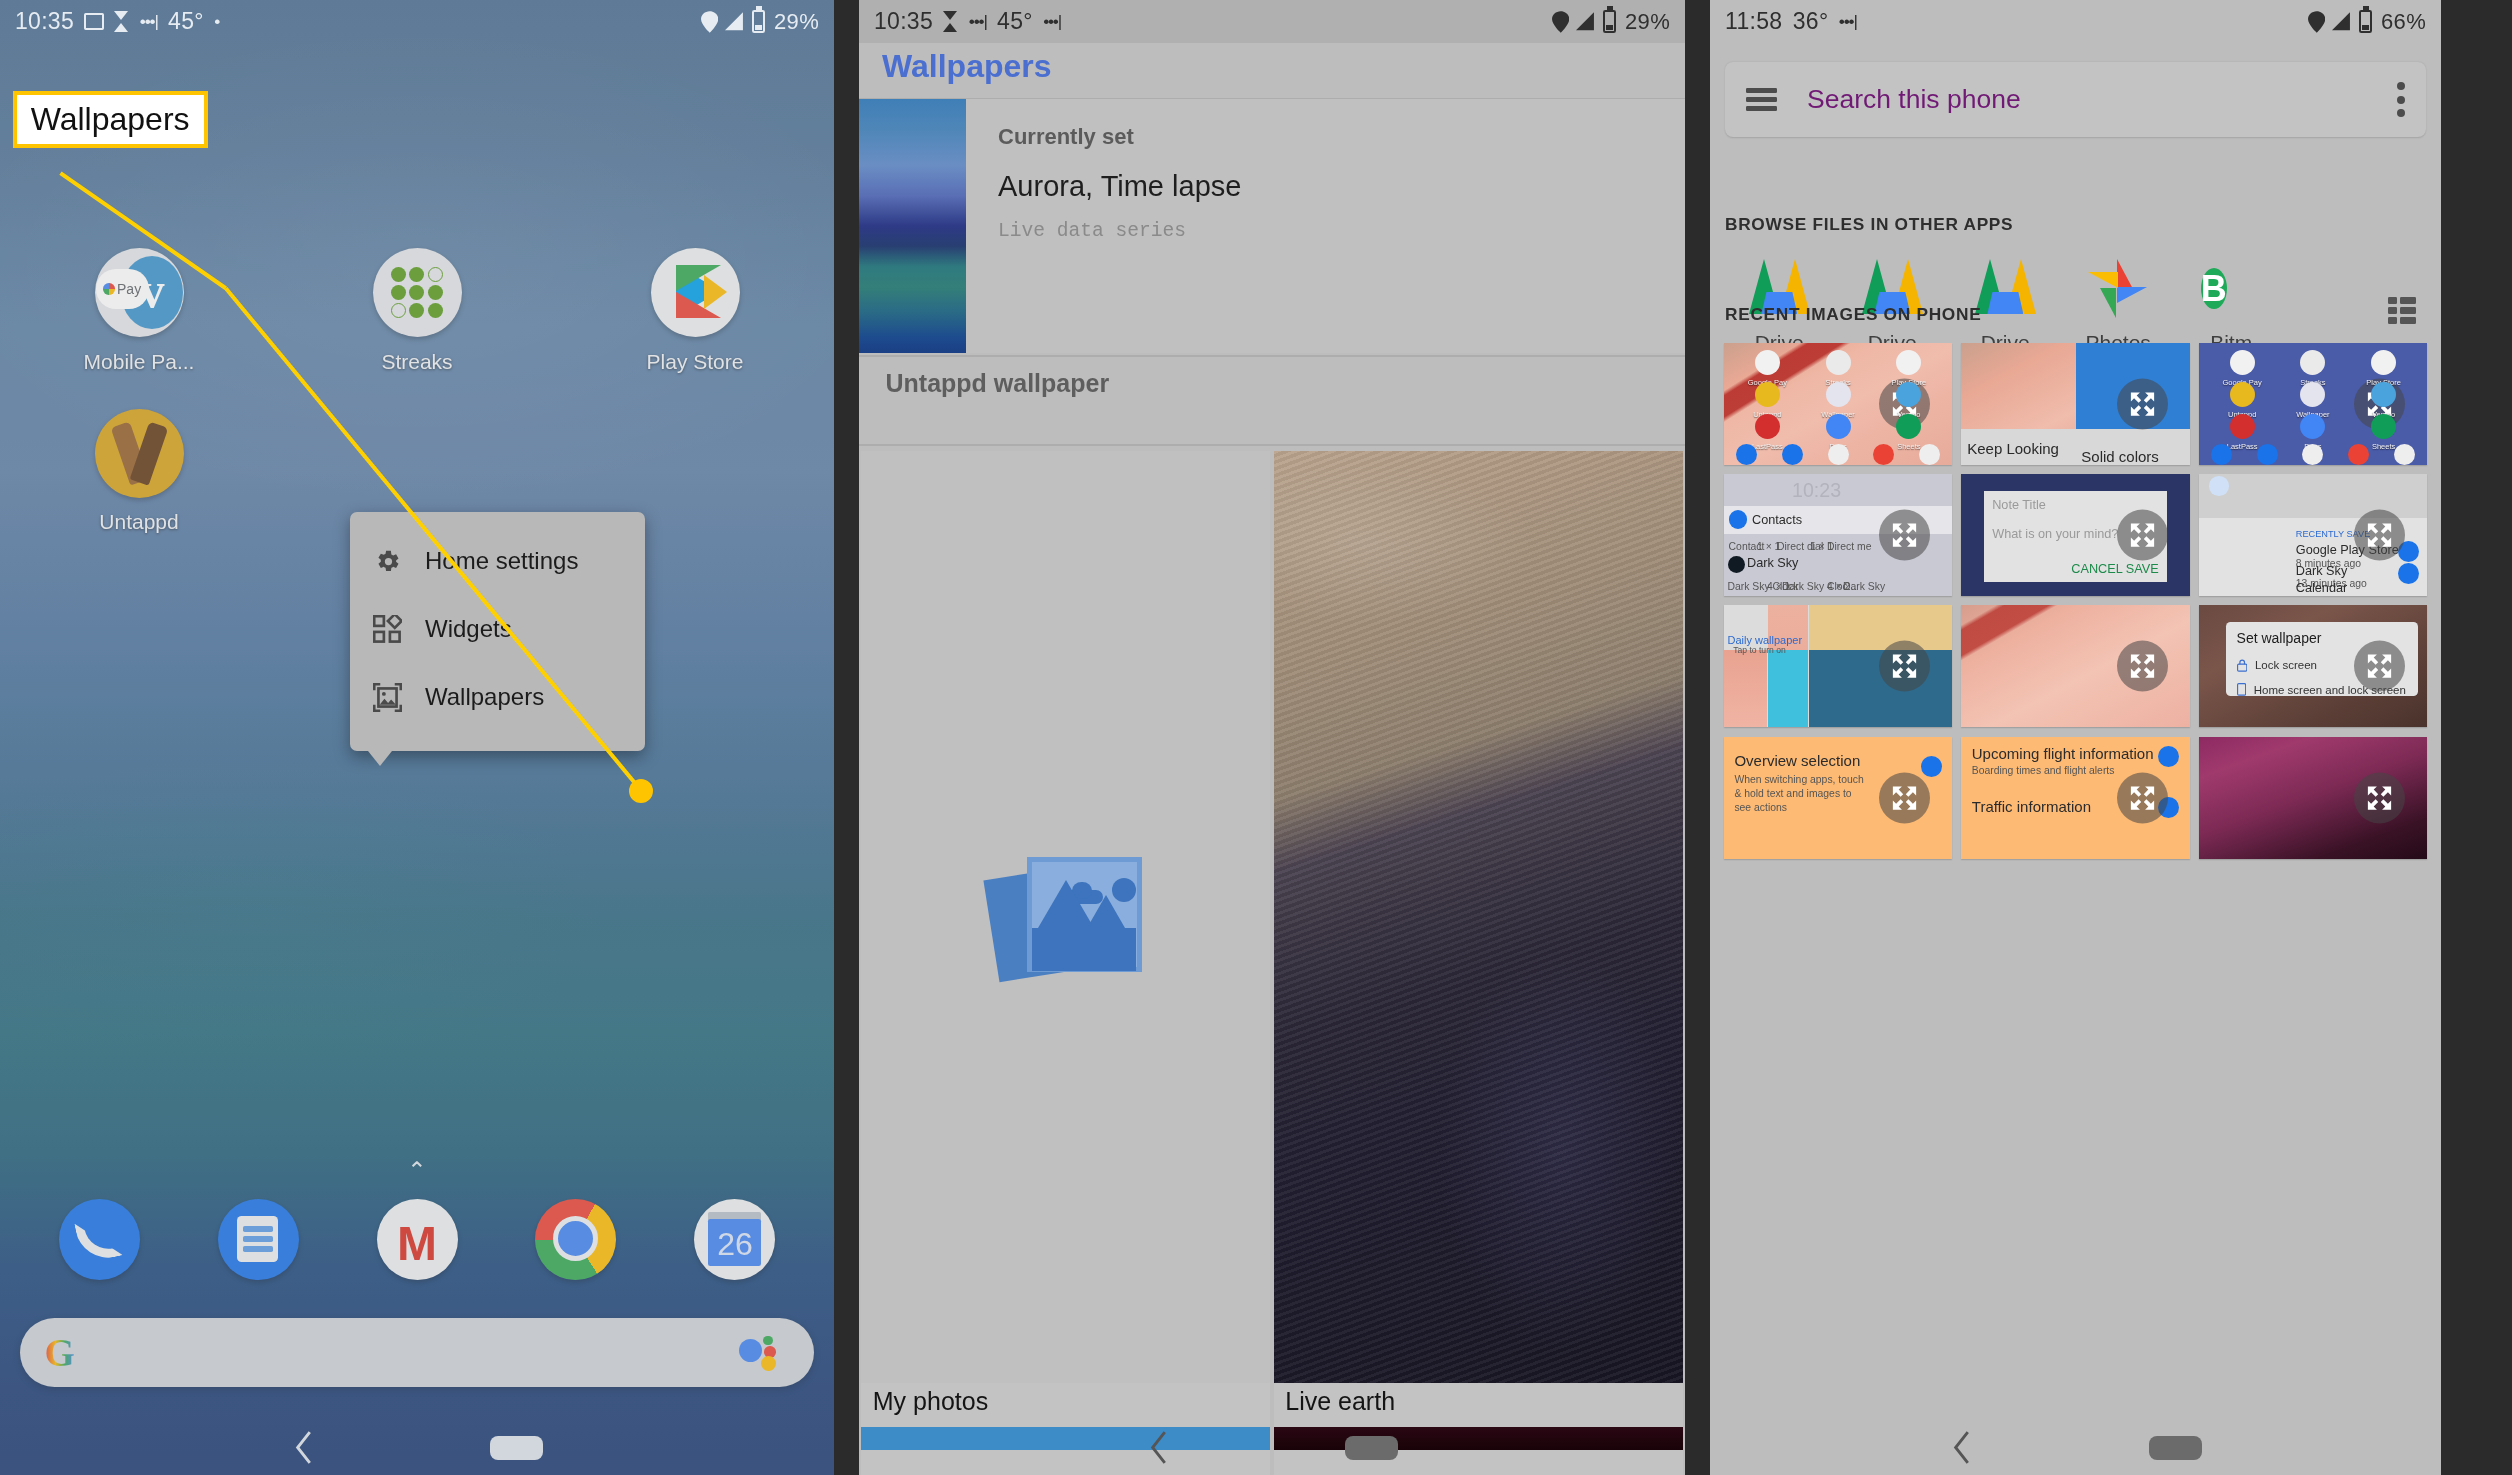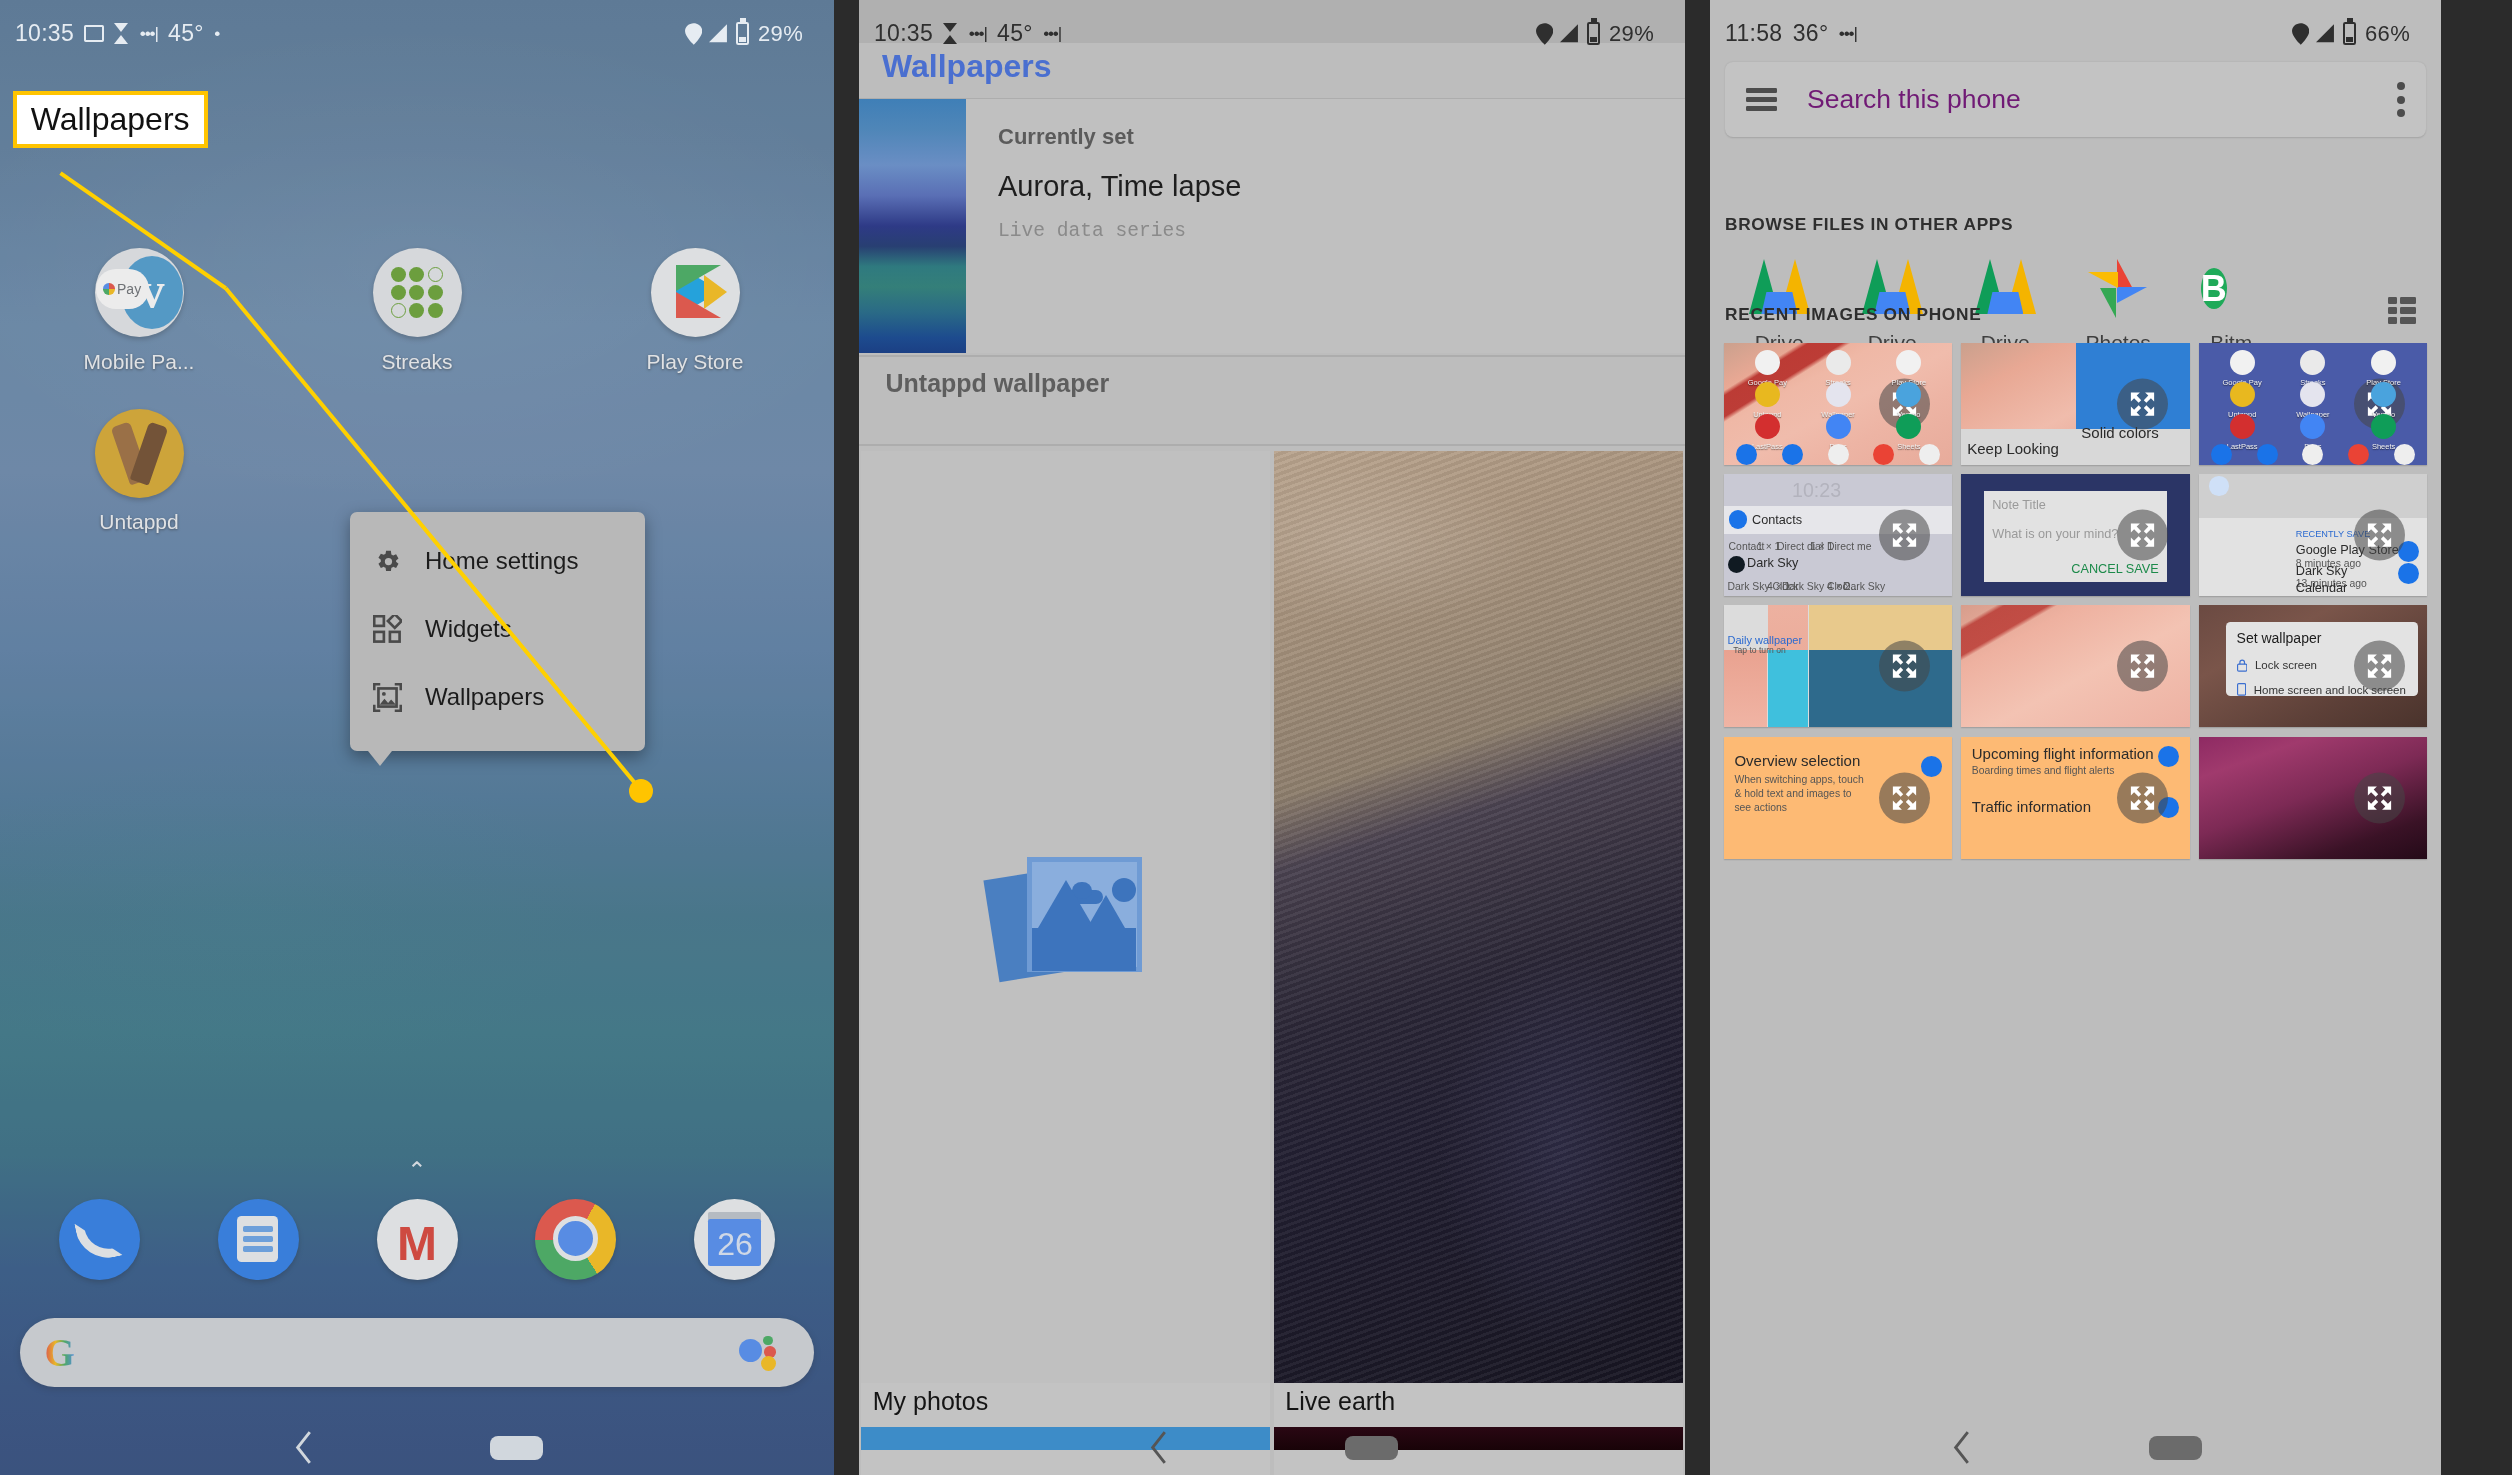--- a/index.html
+++ b/index.html
@@ -13,23 +13,23 @@
 
   
   .panel { position: relative; height: 1475px; overflow: hidden; flex: 0 0 auto; }
   .p1 { width: 834px; }
   .gap { width: 25px; background: #2b2b2b; flex: 0 0 auto; }
   .p2 { width: 826px; }
   .p3 { width: 731px; }
 
   
   .statusbar {
-    position: absolute; top: 0; left: 0; right: 16px; height: 43px;
+    position: absolute; top: 0; left: 0; right: 0; height: 43px;
     display: flex; align-items: center; padding: 4px 15px;
-    font-size: 23px; letter-spacing: 0.3px; z-index: 40; margin-top: 12px;
+    font-size: 23px; letter-spacing: 0.3px; z-index: 40;
   }
   .sb-left { display: flex; align-items: center; gap: 10.4px; }
   .sb-right { margin-left: auto; display: flex; align-items: center; gap: 7px; }
   .sb-time { font-weight: 400; }
   .sb-dots { letter-spacing: -1.2px; font-size: 17.3px; }
   .sb-pct { font-size: 22px; margin-left: 2.3px; }
   .ico-loc { width: 17.3px; height: 22px; }
   .ico-sig { width: 19.6px; height: 18.4px; }
   .ico-bat { width: 12.7px; height: 23px; border: 2.3px solid currentColor; border-radius: 2.3px; position: relative; }
   .ico-bat::before { content:""; position:absolute; top:-5.8px; left:2.3px; width:5.8px; height:3.5px; background:currentColor; }
@@ -691,21 +691,21 @@
         </span>
       </div>
 
       <div class="th th-split">
         <div class="half th-keep">
           <div class="cap-band"></div>
           <span class="th-cap" style="bottom:8px">Keep Looking</span>
         </div>
         <div class="half th-solid">
           <div class="cap-band"></div>
-          <span class="th-cap" style="bottom:24px">Solid colors</span>
+          <span class="th-cap" style="bottom:0">Solid colors</span>
         </div>
         <span class="expand">
           <svg viewBox="0 0 24 24">
               <path fill="#fff" d="M3 3h7L7.5 5.5 11 9 9 11 5.5 7.5 3 10zM21 3v7l-2.5-2.5L15 11l-2-2 3.5-3.5L14 3zM3 21v-7l2.5 2.5L9 13l2 2-3.5 3.5L10 21zM21 21h-7l2.5-2.5L13 15l2-2 3.5 3.5L21 14z"></path>
             </svg>
         </span>
       </div>
 
       <div class="th th-blue">
         <div class="mini-grid">

